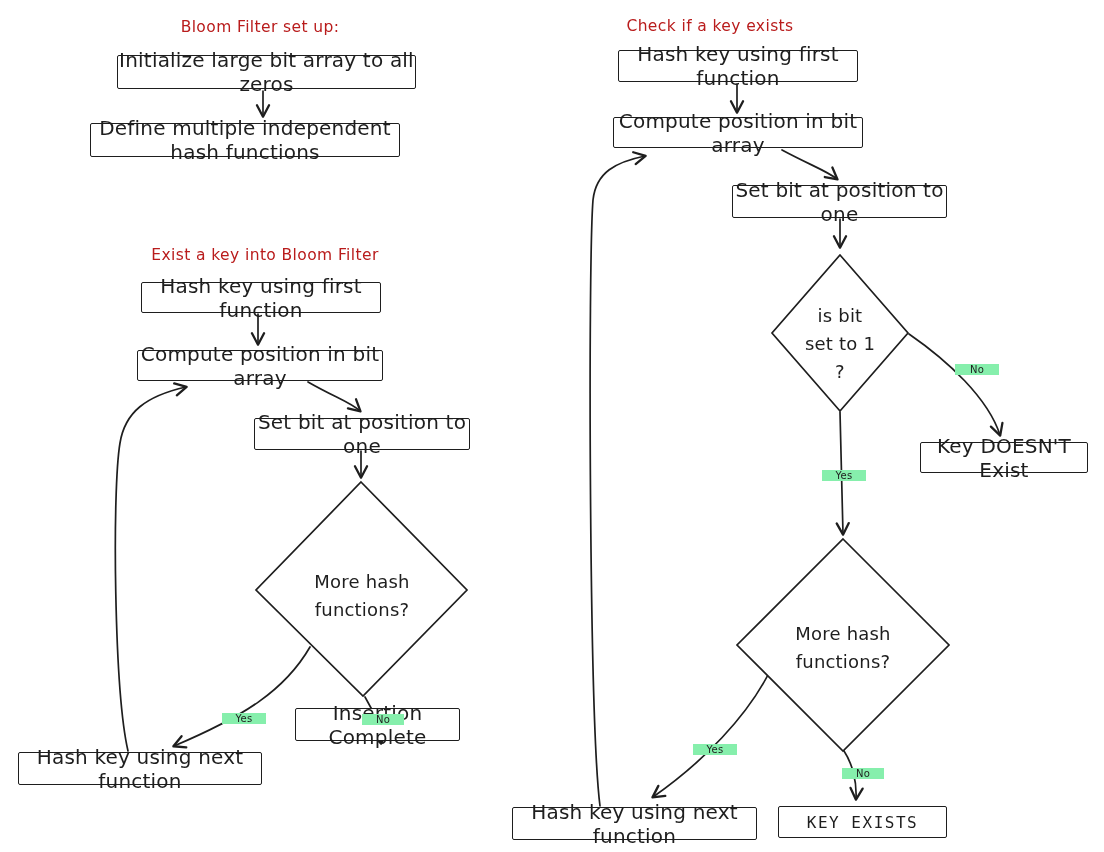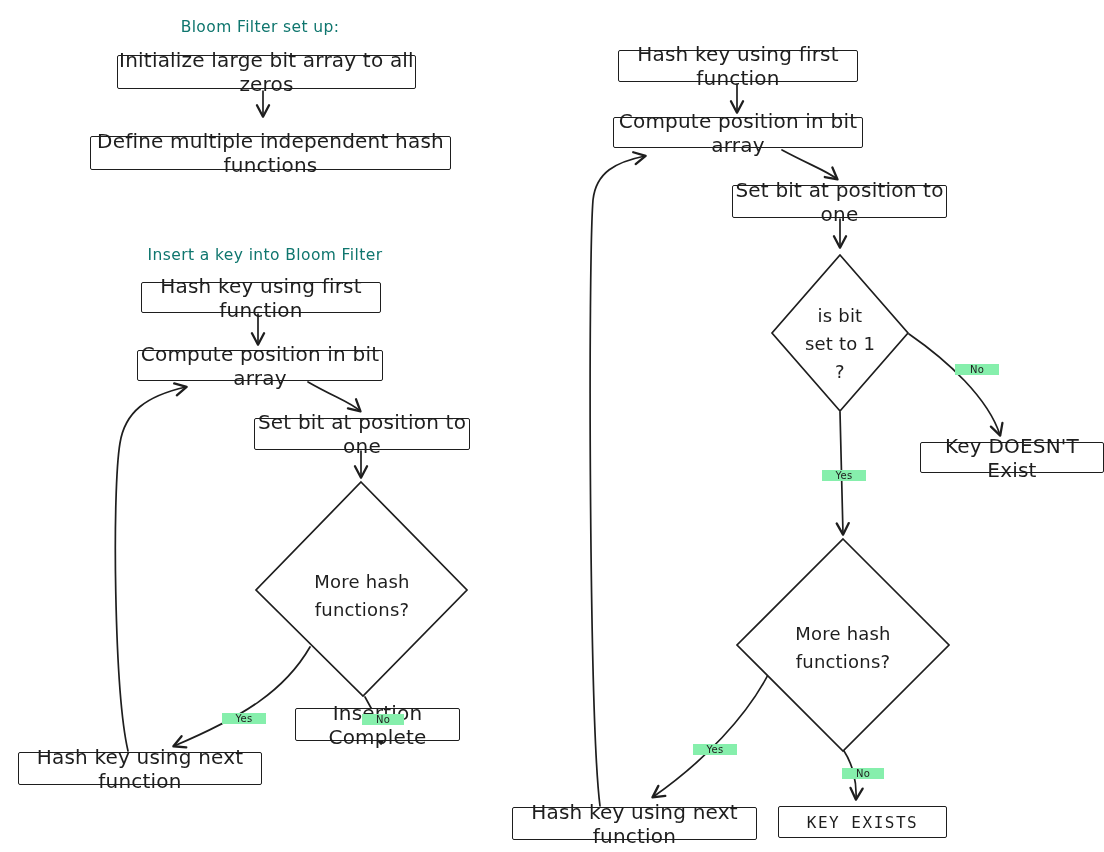--- a/index.html
+++ b/index.html
@@ -4,21 +4,21 @@
 <style>
   html,body{margin:0;padding:0;background:#ffffff;}
   .canvas{position:relative;width:1104px;height:852px;background:#ffffff;
           font-family:"DejaVu Sans",sans-serif;color:#1e1e1e;overflow:hidden;}
   svg.wires{position:absolute;left:0;top:0;}
   .box{position:absolute;display:flex;align-items:center;justify-content:center;
        border:1.8px solid #1e1e1e;background:#ffffff;font-size:20px;
        letter-spacing:0.2px;border-radius:2px;box-sizing:border-box;text-align:center;}
   .dtext{position:absolute;text-align:center;font-size:18px;line-height:1.55;
          white-space:pre-line;letter-spacing:0.2px;}
-  .stitle{position:absolute;color:#0f766e;font-size:15.5px;text-align:center;
+  .stitle{position:absolute;color:#b91c1c;font-size:15.5px;text-align:center;
           letter-spacing:0.4px;font-weight:500;}
   .elabel{position:absolute;background:#86efac;font-size:10px;padding:0 3px;
           text-align:center;letter-spacing:0.3px;}
   .mono{font-family:"DejaVu Sans Mono",monospace;letter-spacing:1.5px;font-size:16px;}
 </style>
 </head>
 <body>
 
 <div class="canvas">
 
@@ -48,43 +48,44 @@
       <path d="M 844 751 C 852 763, 857 781, 856 799" marker-end="url(#arr)"></path>
       <path d="M 600 806 C 589 720, 588 262, 593 200 C 596 172, 616 162, 645 156" marker-end="url(#arr)"></path>
 
       <polygon points="361,482 467,590 363,696 256,590" fill="#ffffff"></polygon>
       <polygon points="840,255 908,333 840,411 772,333" fill="#ffffff"></polygon>
       <polygon points="843,539 949,645 843,751 737,645" fill="#ffffff"></polygon>
     </g>
   </svg>
 
   <div class="stitle" style="left:150px;top:18px;width:220px;">Bloom Filter set up:</div>
-  <div class="stitle" style="left:145px;top:246px;width:240px;">Insert a key into Bloom Filter</div>
+  <div class="stitle" style="left:145px;top:246px;width:240px;">Exist a key into Bloom Filter</div>
+  <div class="stitle" style="left:600px;top:17px;width:220px;">Check if a key exists</div>
 
   <div class="box" style="left:117px;top:55px;width:299px;height:34px;">Initialize large bit array to all zeros</div>
-  <div class="box" style="left:90px;top:136px;width:361px;height:34px;">Define multiple independent hash functions</div>
+  <div class="box" style="left:90px;top:123px;width:310px;height:34px;">Define multiple independent hash functions</div>
 
   <div class="box" style="left:141px;top:282px;width:240px;height:31px;">Hash key using first function</div>
   <div class="box" style="left:137px;top:350px;width:246px;height:31px;">Compute position in bit array</div>
   <div class="box" style="left:254px;top:418px;width:216px;height:32px;">Set bit at position to one</div>
   <div class="dtext" style="left:282px;top:568px;width:160px;">More hash
 functions?</div>
   <div class="box" style="left:18px;top:752px;width:244px;height:33px;">Hash key using next function</div>
   <div class="box" style="left:295px;top:708px;width:165px;height:33px;">Insertion Complete</div>
 
   <div class="elabel" style="left:222px;top:713px;width:38px;">Yes</div>
   <div class="elabel" style="left:362px;top:714px;width:36px;">No</div>
 
   <div class="box" style="left:618px;top:50px;width:240px;height:32px;">Hash key using first function</div>
   <div class="box" style="left:613px;top:117px;width:250px;height:31px;">Compute position in bit array</div>
   <div class="box" style="left:732px;top:185px;width:215px;height:33px;">Set bit at position to one</div>
   <div class="dtext" style="left:780px;top:302px;width:120px;">is bit
 set to 1
 ?</div>
-  <div class="box" style="left:920px;top:442px;width:184px;height:31px;">Key DOESN'T Exist</div>
+  <div class="box" style="left:920px;top:442px;width:168px;height:31px;">Key DOESN'T Exist</div>
   <div class="dtext" style="left:763px;top:620px;width:160px;">More hash
 functions?</div>
   <div class="box" style="left:512px;top:807px;width:245px;height:33px;">Hash key using next function</div>
   <div class="box mono" style="left:778px;top:806px;width:169px;height:32px;">KEY EXISTS</div>
 
   <div class="elabel" style="left:955px;top:364px;width:38px;">No</div>
   <div class="elabel" style="left:822px;top:470px;width:38px;">Yes</div>
   <div class="elabel" style="left:693px;top:744px;width:38px;">Yes</div>
   <div class="elabel" style="left:842px;top:768px;width:36px;">No</div>
 

